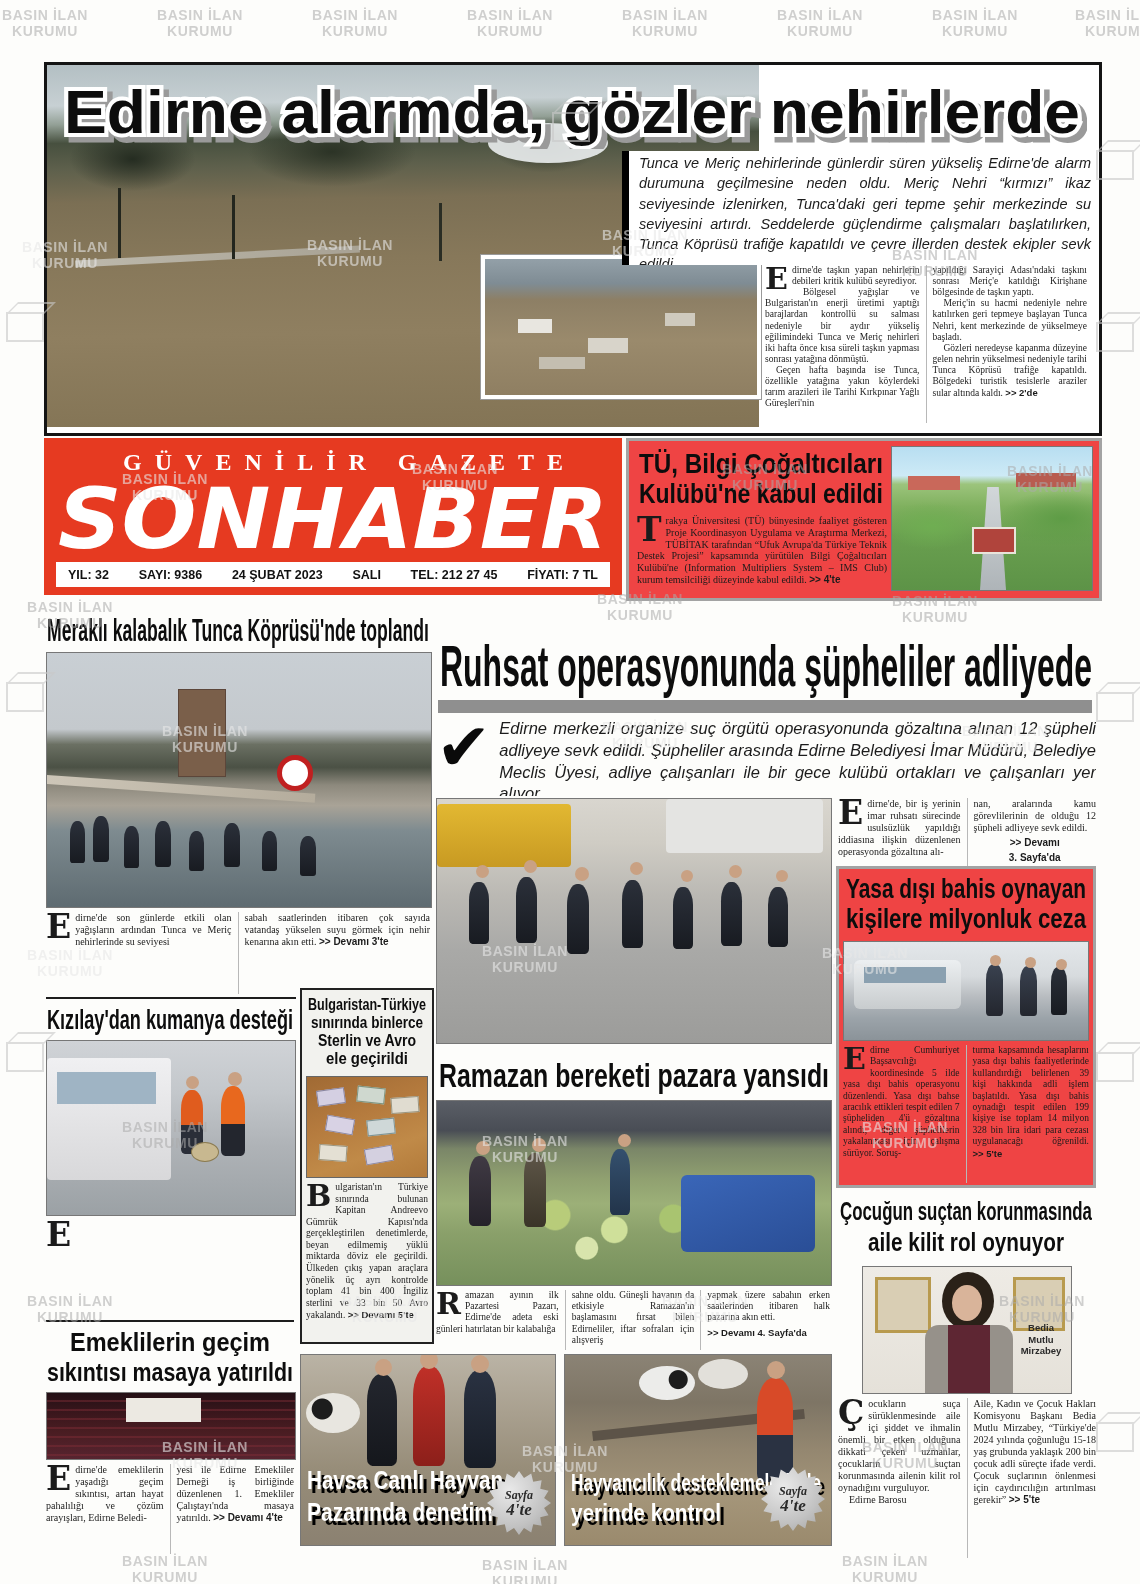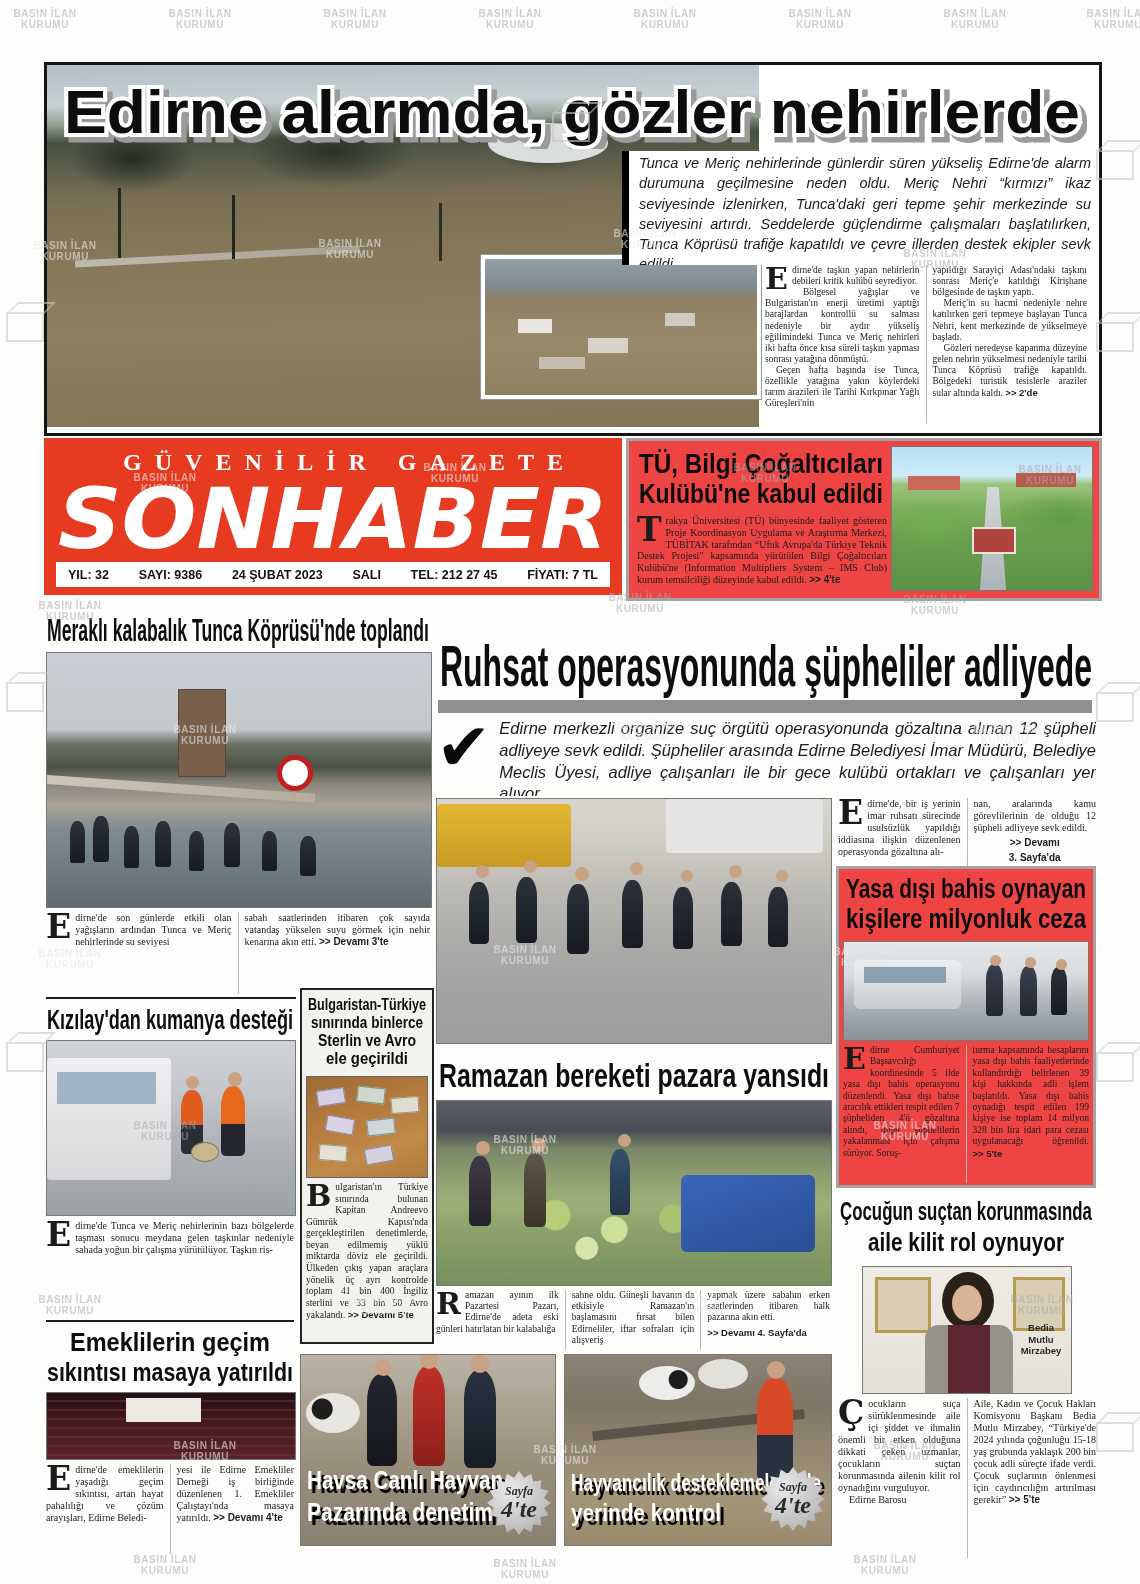--- a/index.html
+++ b/index.html
@@ -43,24 +43,24 @@
   .cur-body{font-size:9.5px;line-height:1.22;}
   
   .phsvg{position:absolute;left:6px;bottom:14px;}
   
   .badge{position:absolute;width:64px;height:64px;pointer-events:none;}
   .badge-star{position:absolute;inset:0;background:radial-gradient(circle at 35% 30%,#e9e9e9 0%,#c2c2c2 60%,#9f9f9f 100%);
     clip-path:polygon(50% 0%,57.8% 10.8%,69.1% 3.8%,72.2% 16.8%,85.4% 14.6%,83.2% 27.8%,96.2% 30.9%,89.2% 42.2%,100% 50%,89.2% 57.8%,96.2% 69.1%,83.2% 72.2%,85.4% 85.4%,72.2% 83.2%,69.1% 96.2%,57.8% 89.2%,50% 100%,42.2% 89.2%,30.9% 96.2%,27.8% 83.2%,14.6% 85.4%,16.8% 72.2%,3.8% 69.1%,10.8% 57.8%,0% 50%,10.8% 42.2%,3.8% 30.9%,16.8% 27.8%,14.6% 14.6%,27.8% 16.8%,30.9% 3.8%,42.2% 10.8%);}
   .badge-inner{position:absolute;inset:10px;display:flex;flex-direction:column;align-items:center;justify-content:center;
     font-family:"Liberation Serif",serif;font-style:italic;font-weight:bold;color:#2a2a2a;}
   .badge-l1{font-size:12px;line-height:1;}
-  .badge-l2{font-size:24px;line-height:1;font-style:italic;}
+  .badge-l2{font-size:17px;line-height:1;font-style:italic;}
   
   .wm{position:absolute;transform:translateX(-50%);text-align:center;font-family:"Liberation Sans",sans-serif;
-      font-weight:bold;font-size:10px;line-height:1.12;letter-spacing:.6px;pointer-events:none;z-index:60;white-space:nowrap;}
+      font-weight:bold;font-size:14px;line-height:1.12;letter-spacing:.6px;pointer-events:none;z-index:60;white-space:nowrap;}
   .wm-dark{color:#ababab;opacity:.55;}
   .wm-light{color:#e8e8e8;opacity:.6;}
   .cube{position:absolute;width:34px;height:26px;border:2px solid #c9c9c9;opacity:.6;pointer-events:none;z-index:60;}
   .cube::before{content:"";position:absolute;left:-2px;top:-12px;width:34px;height:8px;border:2px solid #c9c9c9;
       transform:skewX(-45deg);transform-origin:0 100%;}
   
   .blob{position:absolute;border-radius:50%;}
   .fig{position:absolute;background:linear-gradient(180deg,#2b303a 0%,#181b21 100%);border-radius:45% 45% 18% 18%/30% 30% 8% 8%;}
   .head{position:absolute;background:#c9a183;border-radius:50%;}
   .rect{position:absolute;}
@@ -203,21 +203,21 @@
     <div class="rect" style="left:0;top:10%;width:50%;height:70%;background:linear-gradient(180deg,#f0f0f2,#d8d8da);border-radius:4px;"></div>
     <div class="rect" style="left:4%;top:18%;width:40%;height:18%;background:#9fb4c4;"></div>
     <div class="fig" style="left:54%;top:28%;width:22px;height:64px;background:linear-gradient(180deg,#e05c1e 55%,#2a2e38 55%);"></div>
     <div class="head" style="left:56%;top:20%;width:13px;height:13px;"></div>
     <div class="fig" style="left:70%;top:26%;width:24px;height:70px;background:linear-gradient(180deg,#e8681e 55%,#23262e 55%);"></div>
     <div class="head" style="left:73%;top:18%;width:14px;height:14px;"></div>
     <div class="blob" style="left:58%;top:58%;width:26px;height:18px;background:#c8b890;border:1px solid #8a7a50;"></div>
   </div>
   <div class="abs body cols" style="left:46px;top:1220px;width:248px;height:94px;font-size:10px;line-height:1.2;">
     <div class="col">
-      <span class="dc">E</span><span>dirne'de Tunca ve Meriç nehirlerinin bazı bölgelerde taşması sonucu meydana gelen taşkınlar nedeniyle sahada yoğun bir çalışma yürütülüyor. Taşkın ris-</span>
+      <span class="dc">E</span>
     </div>
   </div>
   <div class="hr" style="left:46px;top:1320px;width:248px;"></div>
 
   <svg class="abs" style="left:44px;top:1326px;" width="252" height="62" viewBox="0 0 252 62">
     <text x="126" y="25" text-anchor="middle" textLength="200" lengthAdjust="spacingAndGlyphs" class="hl-text" style="font-size:26px;">Emeklilerin geçim</text>
     <text x="126" y="55" text-anchor="middle" textLength="246" lengthAdjust="spacingAndGlyphs" class="hl-text" style="font-size:26px;">sıkıntısı masaya yatırıldı</text>
   </svg>
   <div class="photo ph-audience" style="left:46px;top:1392px;width:248px;height:66px;">
     <div class="rect" style="left:32%;top:8%;width:30%;height:36%;background:#ece9e2;"></div>

